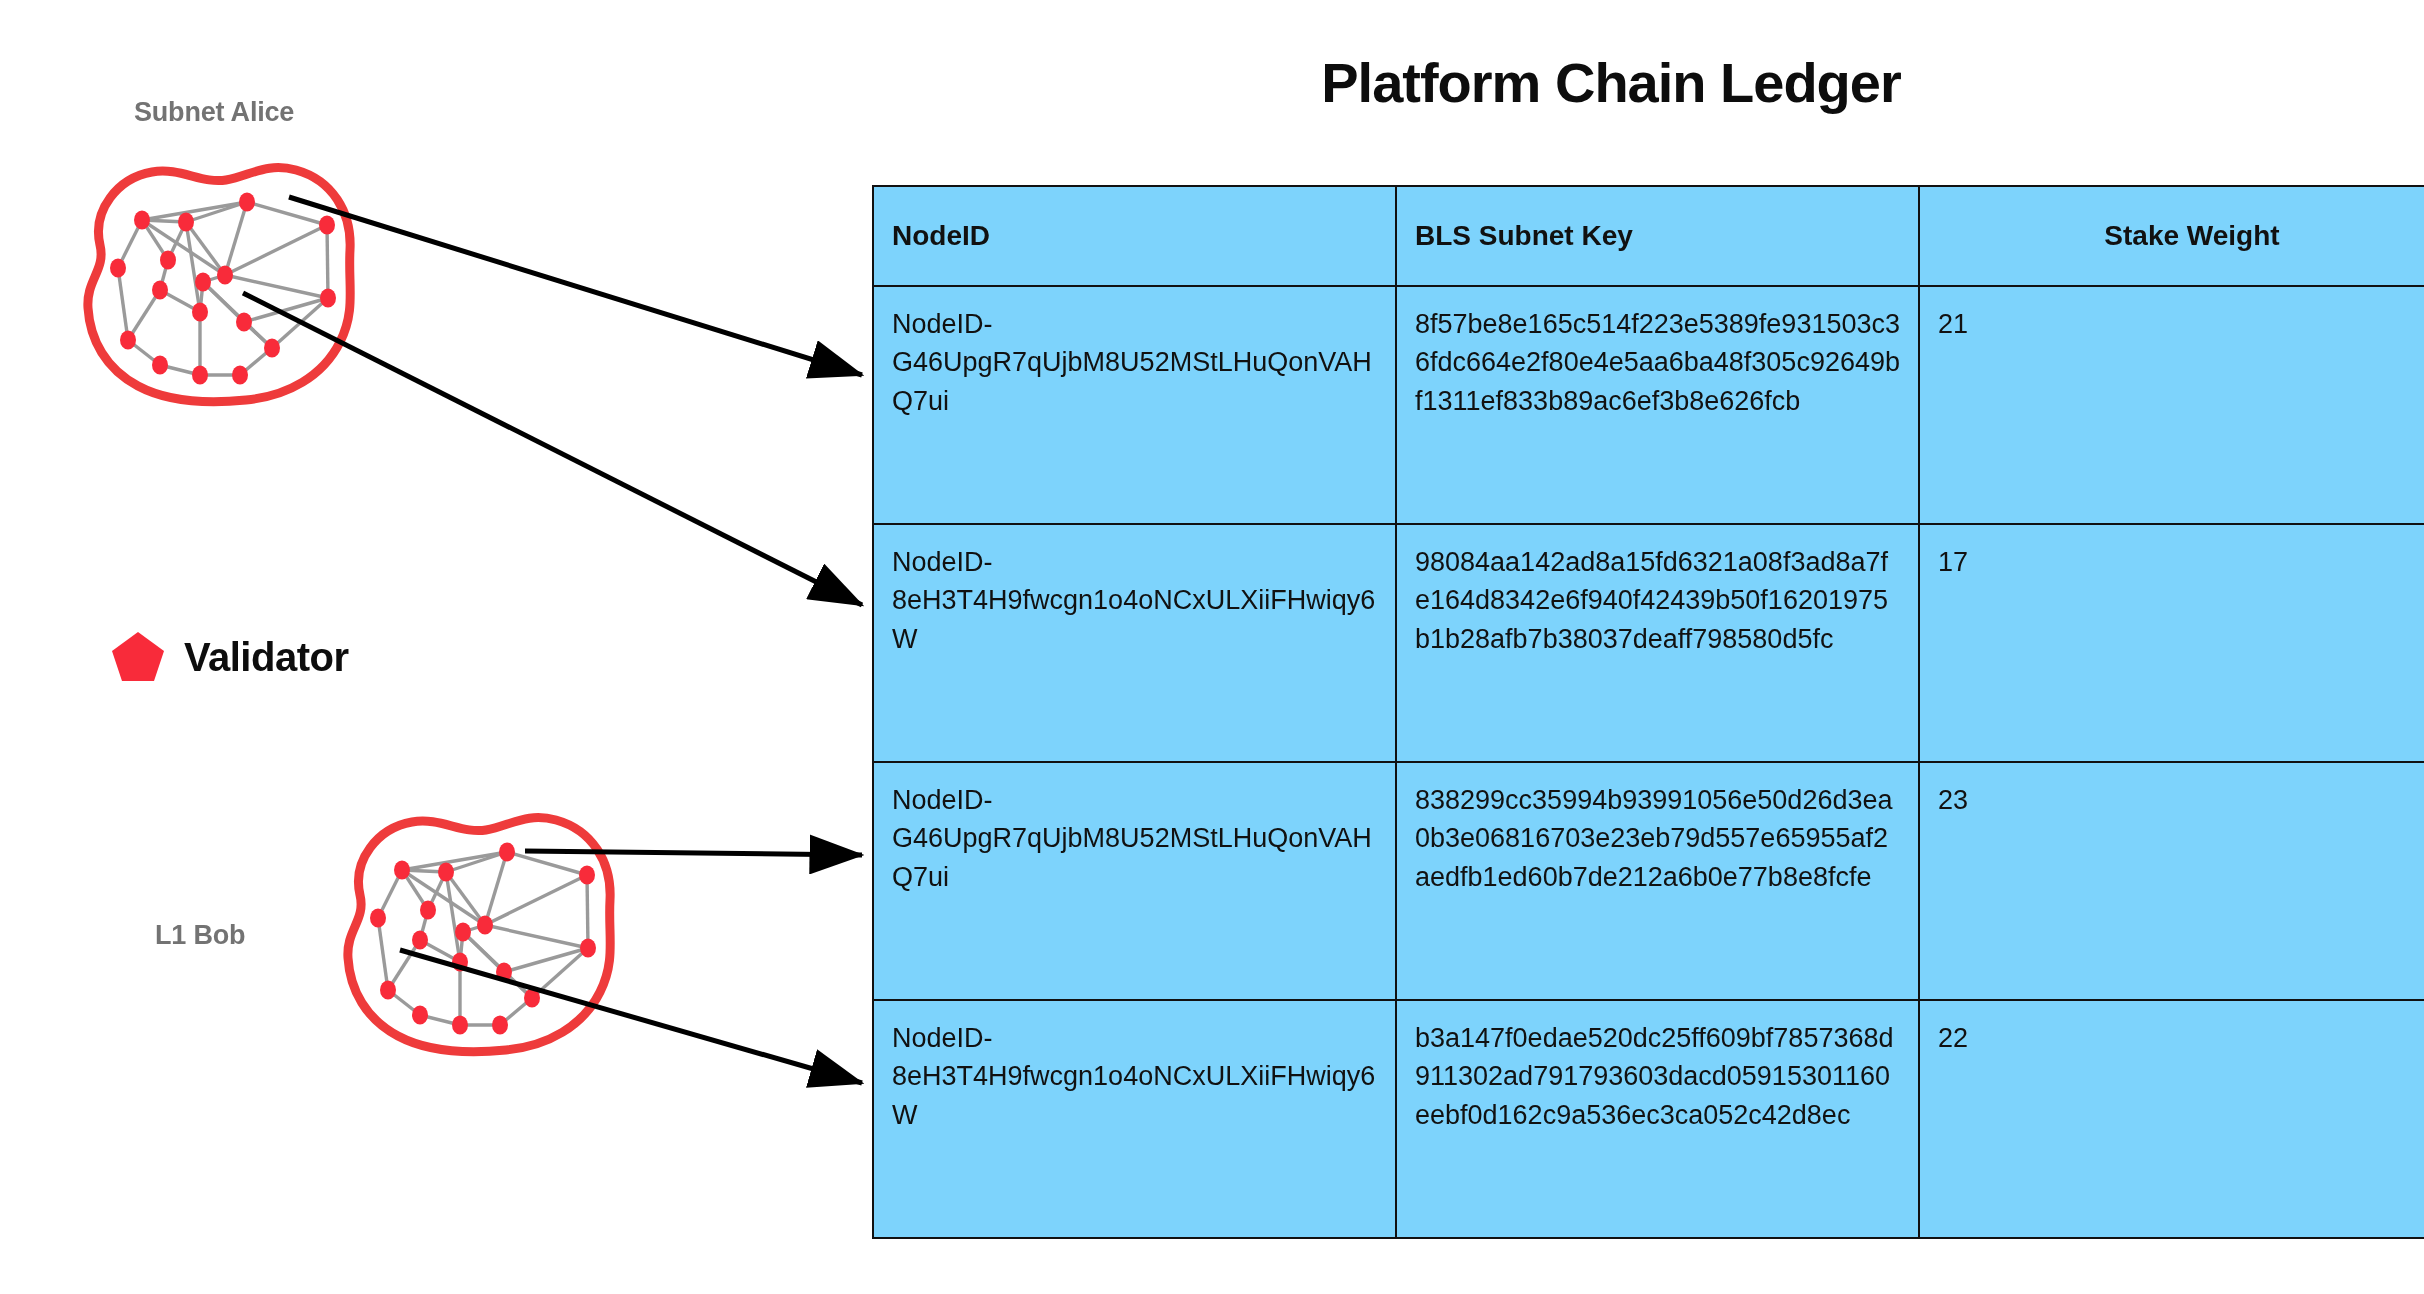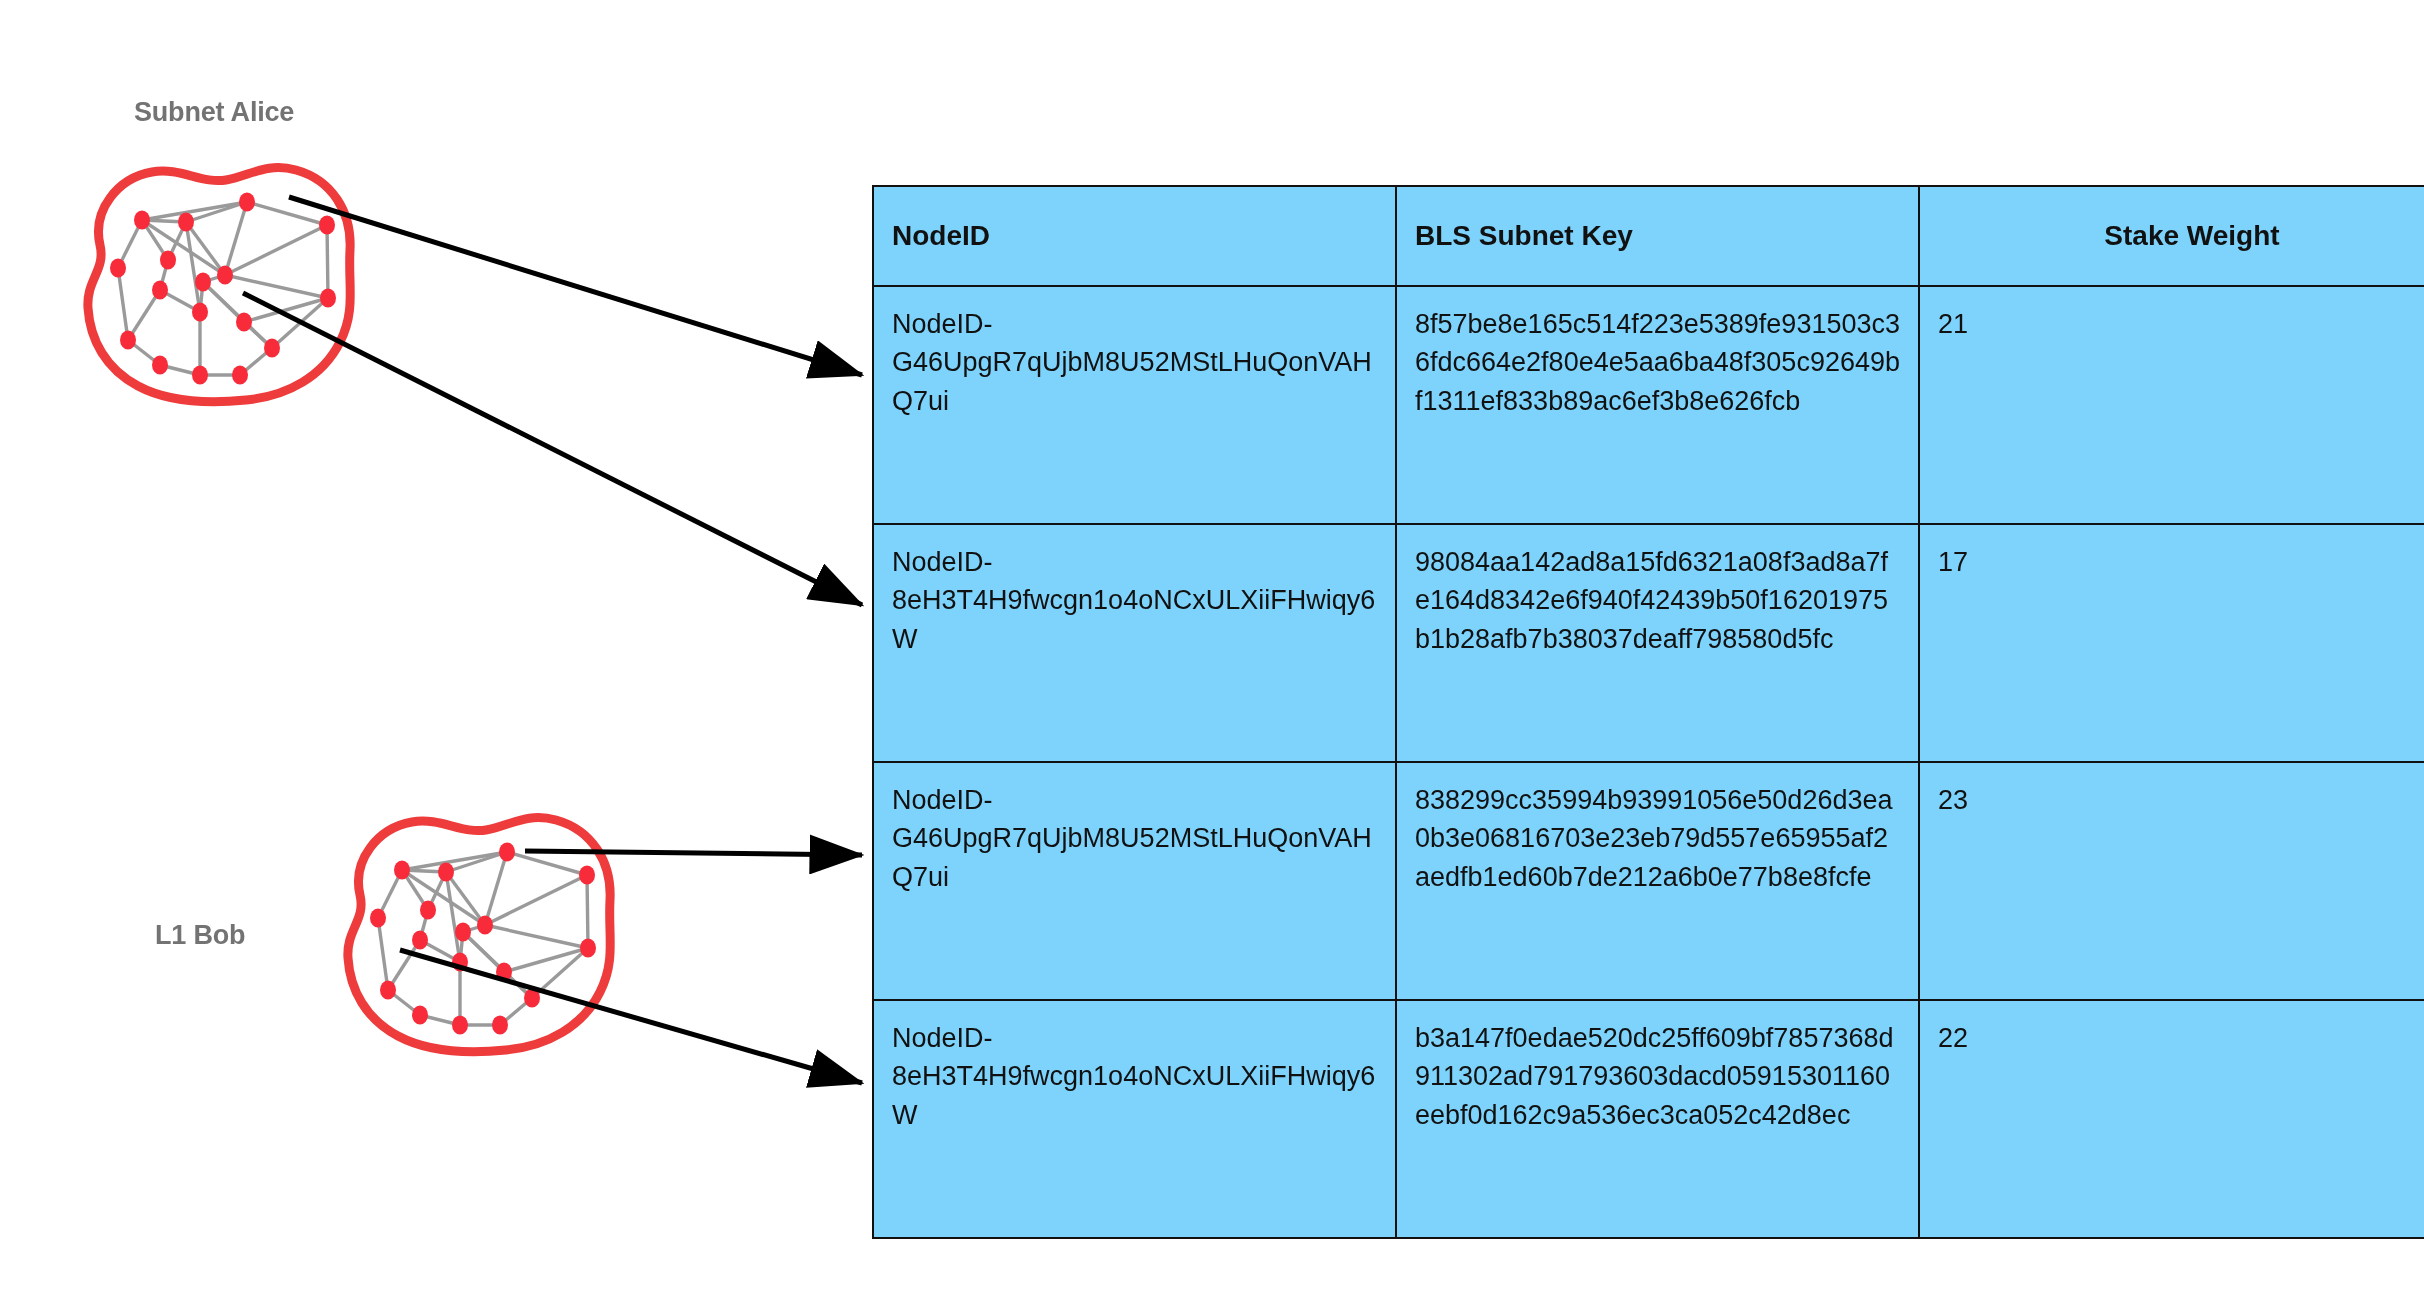--- a/index.html
+++ b/index.html
@@ -201,33 +201,40 @@
         <ellipse cx="160" cy="162" rx="8" ry="9.5"></ellipse>
         <ellipse cx="232" cy="198" rx="8" ry="9.5"></ellipse>
         <ellipse cx="88" cy="190" rx="8" ry="9.5"></ellipse>
         <ellipse cx="120" cy="215" rx="8" ry="9.5"></ellipse>
         <ellipse cx="160" cy="225" rx="8" ry="9.5"></ellipse>
         <ellipse cx="200" cy="225" rx="8" ry="9.5"></ellipse>
       </g>
     </svg>
   </div>
 
+  <div id="legend">
+    <svg id="legend-pentagon" width="56" height="54" viewBox="0 0 56 54">
+      <polygon points="28,2 54,21 44,51 12,51 2,21" fill="#F82B3A"></polygon>
+    </svg>
+    <span id="legend-text">Validator</span>
+  </div>
 
   <svg id="arrows" viewBox="0 0 2424 1294">
     <defs>
       <marker id="arrowhead" markerWidth="11" markerHeight="8" refX="10.5" refY="4" orient="auto" markerUnits="strokeWidth">
         <polygon points="0,0 11,4 0,8" fill="#000000"></polygon>
       </marker>
     </defs>
     <line x1="289" y1="197" x2="862" y2="375" stroke="#000000" stroke-width="5" marker-end="url(#arrowhead)"></line>
     <line x1="243" y1="293" x2="862" y2="605" stroke="#000000" stroke-width="5" marker-end="url(#arrowhead)"></line>
     <line x1="525" y1="851" x2="862" y2="855" stroke="#000000" stroke-width="5" marker-end="url(#arrowhead)"></line>
     <line x1="400" y1="950" x2="862" y2="1083" stroke="#000000" stroke-width="5" marker-end="url(#arrowhead)"></line>
   </svg>
 
+  <div id="page-title">Platform Chain Ledger</div>
 
   <table id="ledger-table">
     <thead>
       <tr>
         <th class="col-nodeid">NodeID</th>
         <th class="col-bls">BLS Subnet Key</th>
         <th class="col-stake">Stake Weight</th>
       </tr>
     </thead>
     <tbody>

